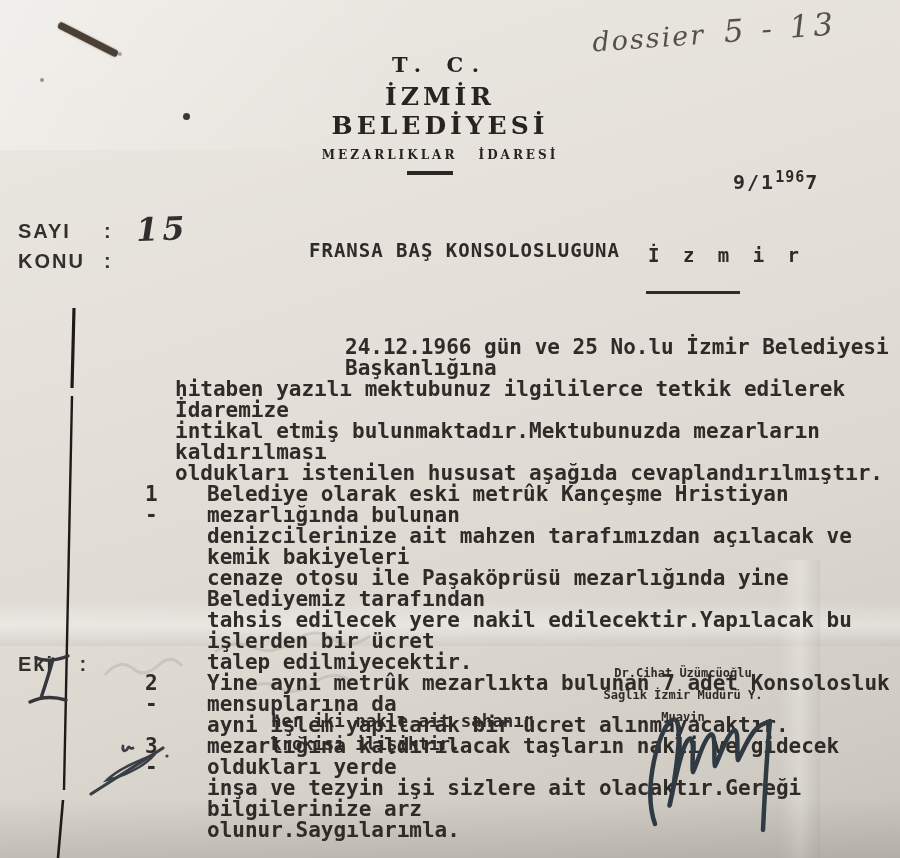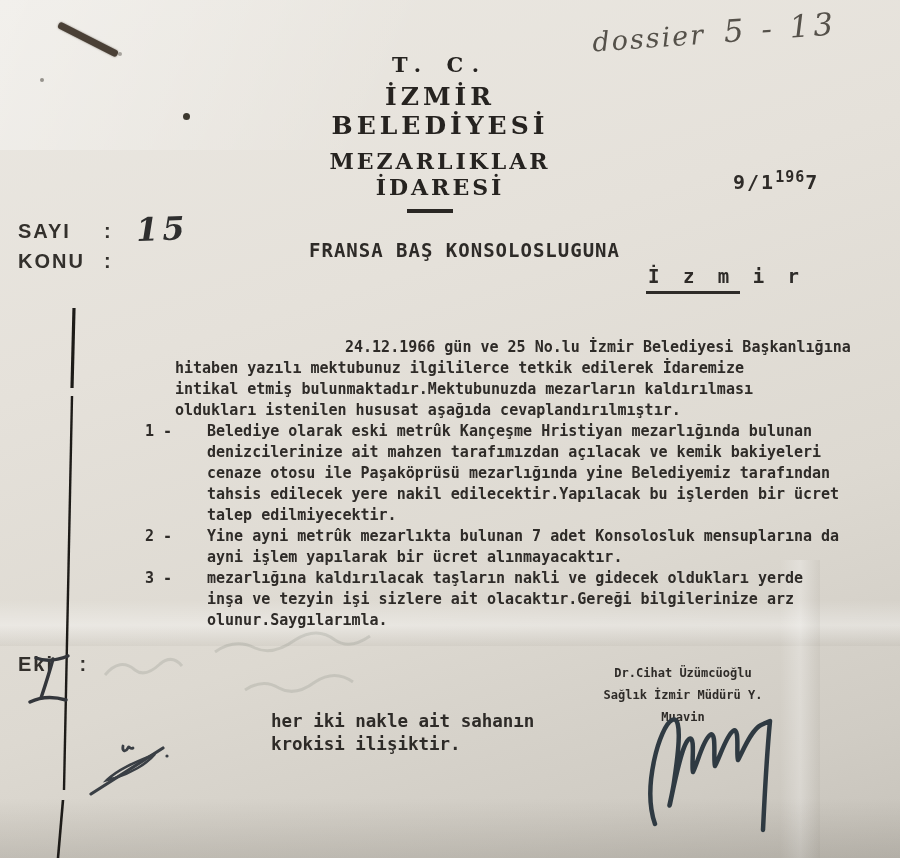--- a/index.html
+++ b/index.html
@@ -20,21 +20,21 @@
   .crease-v{position:absolute;top:560px;left:780px;width:40px;height:298px;
     background:linear-gradient(90deg,rgba(255,255,255,0) 0%,rgba(255,255,255,0.25) 50%,rgba(140,135,125,0.10) 100%);pointer-events:none;}
 
   .type{font-family:"DejaVu Sans Mono", monospace;font-weight:bold;color:#2e2b28;}
 
   
   .letterhead{position:absolute;left:285px;top:52px;width:310px;text-align:center;
     font-family:"DejaVu Serif", serif;font-weight:bold;color:#262320;}
   .lh1{font-size:21px;letter-spacing:9px;}
   .lh2{font-size:25px;letter-spacing:4px;margin-top:5px;}
-  .lh3{font-size:22px;letter-spacing:3px;margin-top:8px;word-spacing:14px;}
+  .lh3{font-size:12px;letter-spacing:3px;margin-top:8px;word-spacing:14px;}
   .lh-rule{width:46px;height:4px;background:#2a2724;margin:9px auto 0 6px;margin-left:122px;}
 
   
   .dossier{position:absolute;left:592px;top:14px;transform:rotate(-4deg);
     font-family:"DejaVu Serif", serif;font-style:italic;color:#55514a;}
   .dossier .w{font-size:27px;letter-spacing:2px;}
   .dossier .n{font-size:31px;letter-spacing:4px;margin-left:14px;}
 
   
   .date{position:absolute;left:733px;top:168px;font-size:20px;letter-spacing:2px;}
@@ -43,25 +43,25 @@
   
   .ref{position:absolute;left:18px;top:216px;font-family:"Liberation Sans", sans-serif;
     font-weight:bold;color:#33302c;font-size:20px;letter-spacing:2px;}
   .ref-row{display:flex;height:30px;align-items:center;}
   .ref-label{width:86px;}
   .sayi-value{position:absolute;left:118px;top:-6px;font-family:"DejaVu Serif", serif;
     font-style:italic;font-size:32px;letter-spacing:4px;color:#2f2f2f;transform:rotate(-2deg);}
 
   
   .recipient{position:absolute;left:309px;top:239px;font-size:19px;letter-spacing:1px;}
-  .city{position:absolute;left:648px;top:265px;font-size:19px;letter-spacing:6px;}
+  .city{position:absolute;left:648px;top:244px;font-size:19px;letter-spacing:6px;}
   .city-rule{position:absolute;left:646px;top:291px;width:94px;height:3px;background:#2e2b28;}
 
   
-  .body-block{position:absolute;left:145px;top:337px;width:745px;font-size:15px;line-height:21px;}
+  .body-block{position:absolute;left:145px;top:337px;width:745px;font-size:21px;line-height:21px;}
   .intro{padding-left:30px;}
   .intro .first{padding-left:170px;}
   .item{display:flex;}
   .item-num{width:30px;flex:none;}
   .item-lines{flex:1;margin-left:32px;}
 
   
   .eki{position:absolute;left:18px;top:653px;font-family:"Liberation Sans", sans-serif;
     font-weight:bold;font-size:20px;letter-spacing:2px;color:#33302c;word-spacing:18px;}
   .eki-i{position:absolute;left:28px;top:652px;}

